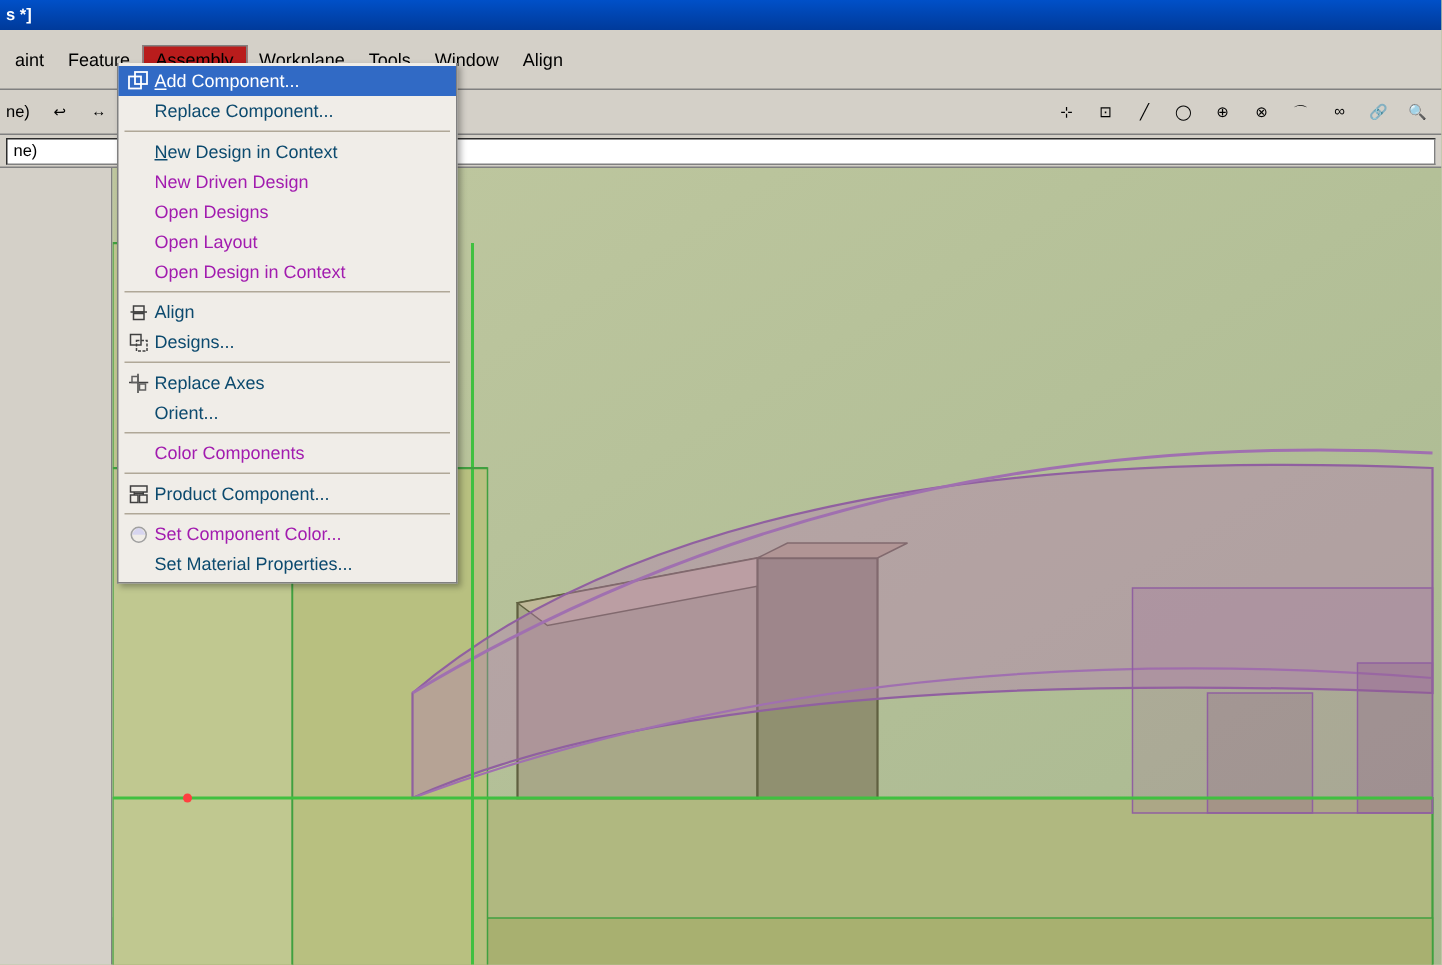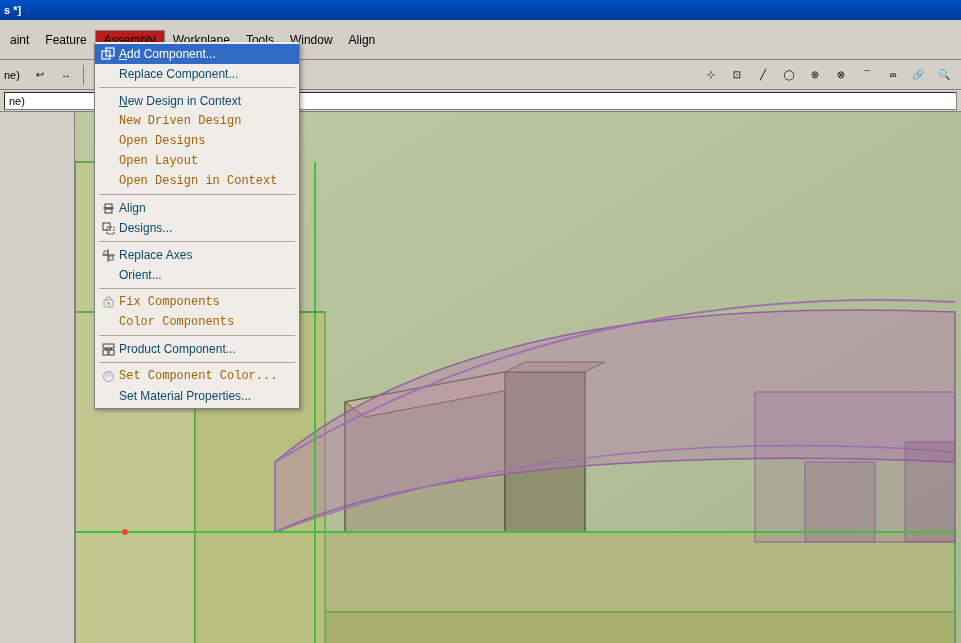--- a/index.html
+++ b/index.html
@@ -108,22 +108,22 @@
       width: 100%;
       height: 100%;
       position: absolute;
       top: 0; left: 0;
     }
 
     
     #dropdown-menu {
       position: absolute;
       top: 42px; 
-      left: 94px;
-      width: 206px;
+      left: 78px;
+      width: 227px;
       background: #f0ede8;
       border: 1px solid #808080;
       border-top: none;
       box-shadow: 2px 2px 4px rgba(0,0,0,0.3);
       z-index: 1000;
       padding: 2px 0;
     }
 
     .menu-separator {
       height: 1px;
@@ -134,21 +134,21 @@
     .dropdown-item {
       display: flex;
       align-items: center;
       padding: 3px 8px 3px 24px;
       cursor: pointer;
       color: #0c4a6e;
       font-size: 12px;
       position: relative;
       white-space: nowrap;
     }
-    .dropdown-item.disabled { color: #a16207; cursor: default; font-family: Liberation Mono, monospace; }
+    .dropdown-item.disabled { color: #a21caf; cursor: default; }
     .dropdown-item.highlighted { background: #316ac5; color: white; }
 
     .item-icon {
       position: absolute;
       left: 5px;
       width: 16px;
       height: 16px;
       display: flex;
       align-items: center;
       justify-content: center;
@@ -338,30 +338,20 @@
     <span>Replace Axes</span>
   </div>
 
   <div class="dropdown-item">
     <span class="item-icon"></span>
     <span>Orient...</span>
   </div>
 
   <div class="menu-separator"></div>
 
-  <div class="dropdown-item disabled">
-    <span class="item-icon">
-      <svg width="13" height="13" viewBox="0 0 13 13" xmlns="http://www.w3.org/2000/svg">
-        <rect x="2" y="4" width="9" height="7" rx="1" fill="none" stroke="#a0a0a0" stroke-width="1"></rect>
-        <path d="M4,4 V3 Q4,1 6.5,1 Q9,1 9,3 V4" fill="none" stroke="#a0a0a0" stroke-width="1"></path>
-        <circle cx="6.5" cy="7.5" r="1.5" fill="#a0a0a0"></circle>
-      </svg>
-    </span>
-    <span>Fix Components</span>
-  </div>
 
   <div class="dropdown-item disabled">
     <span class="item-icon"></span>
     <span>Color Components</span>
   </div>
 
   <div class="menu-separator"></div>
 
   <div class="dropdown-item">
     <span class="item-icon">

